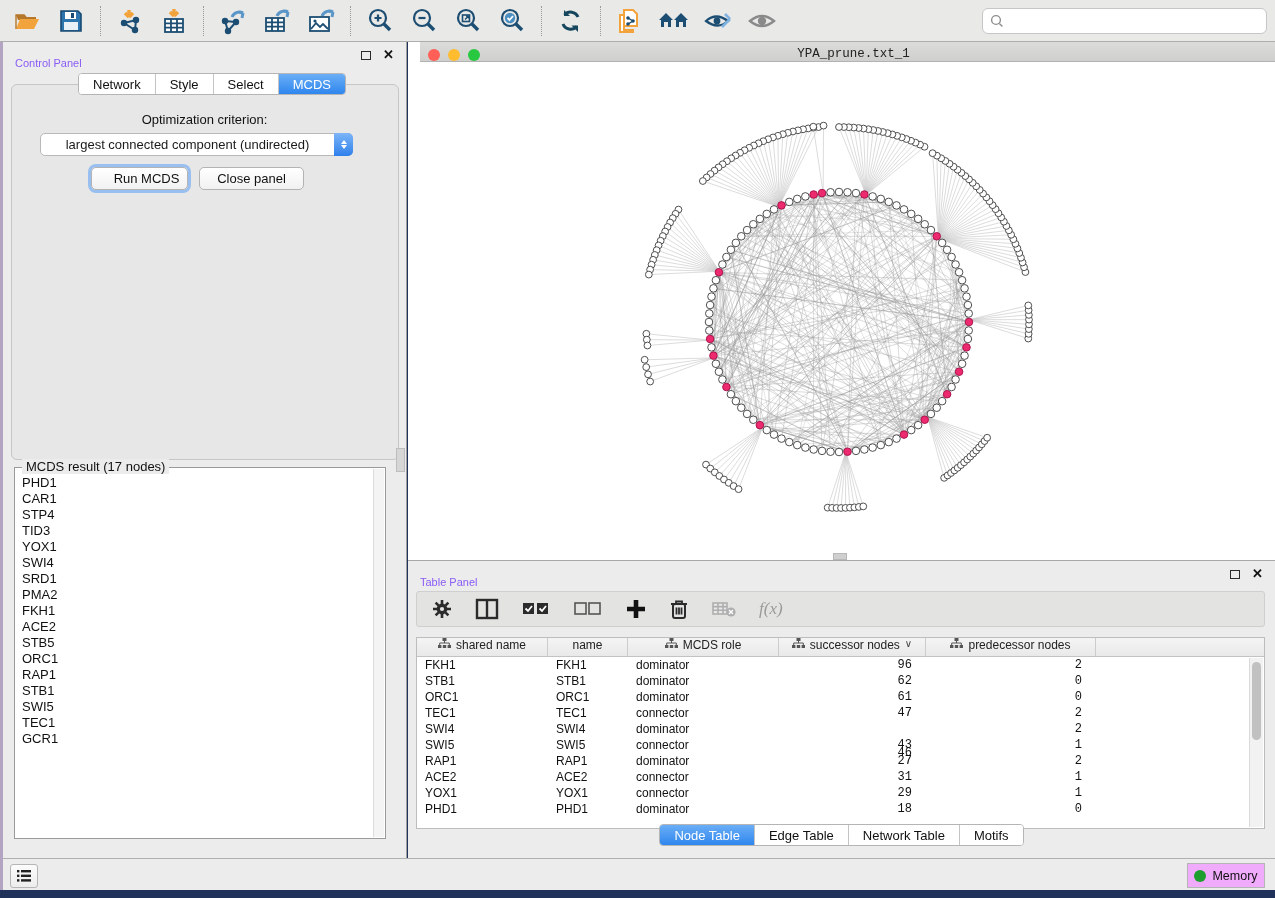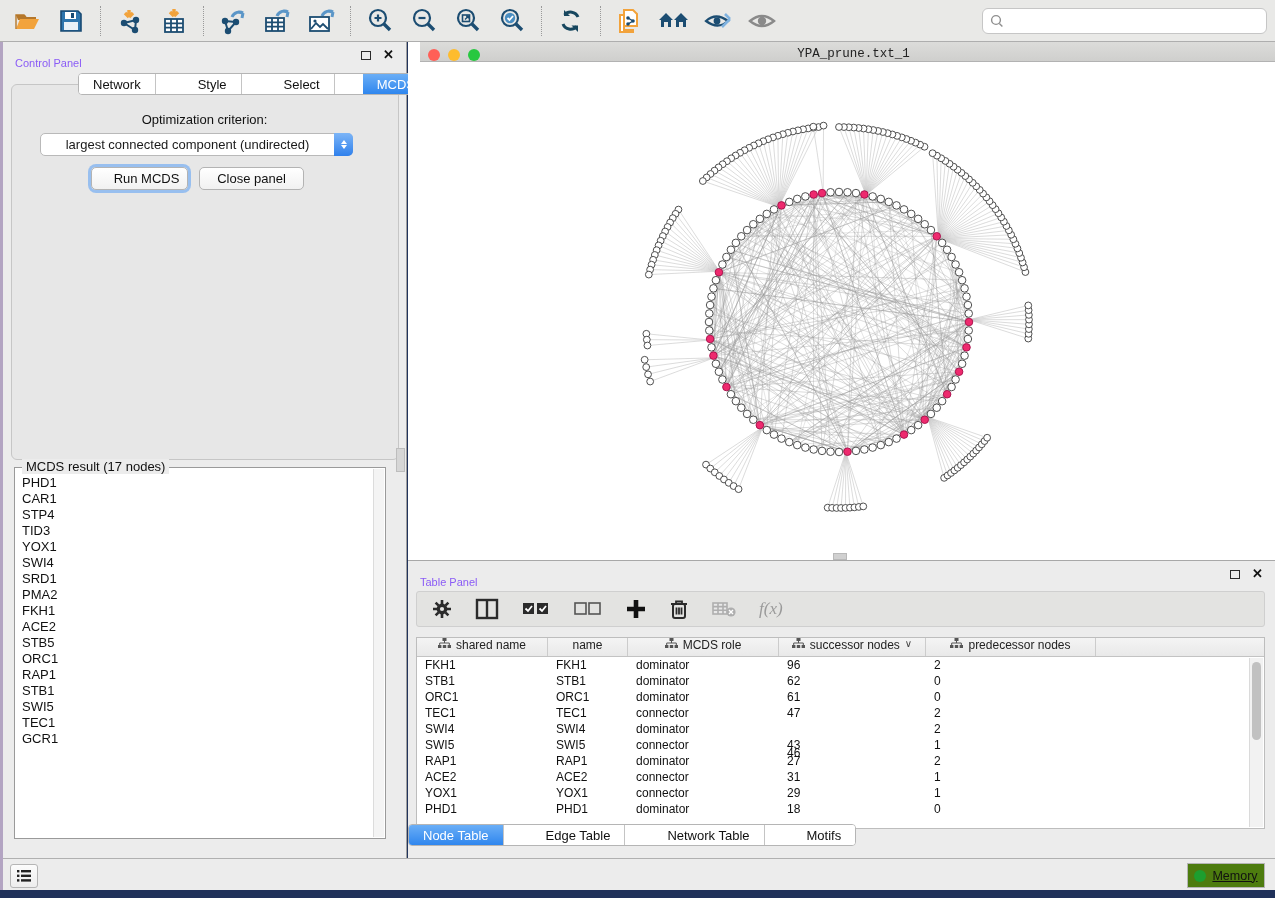--- a/index.html
+++ b/index.html
@@ -18,21 +18,21 @@
   #quick-search { margin-left:auto; width:285px; height:26px; background:#fff; border:1px solid #c6c6c6; border-radius:6px; display:flex; align-items:center; padding:0 7px; gap:5px; }
   #quick-search input { border:none; outline:none; flex:1; font-size:12px; background:transparent; }
 
   
   #control-panel { left:3px; top:42px; width:404px; bottom:40px; background:#ececec; border-right:1px solid #9f9f9f; }
   .panel-titlebar { height:26px; display:flex; align-items:center; padding:0 12px; }
   .panel-title { font-size:11px; color:#8b5cf6;margin-top:16px; }
   .panel-icons { margin-left:auto; display:flex; gap:12px; align-items:center; }
   .float-box { width:10px; height:9px; border:1.6px solid #2b2b2b; display:inline-block; }
   .close-x { font-size:13px; font-weight:bold; color:#111; line-height:10px; }
-  .seg-tabs { display:flex; background:#fff; border:1px solid #b5b5b5; border-radius:4px; overflow:hidden; height:22px;gap:28px; }
+  .seg-tabs { display:flex; background:#fff; border:1px solid #b5b5b5; border-radius:4px; overflow:hidden; height:22px; }
   .seg-tab { padding:0 14px; display:flex; align-items:center; font-size:13px; color:#111; border-right:1px solid #c4c4c4; background:#fff; }
   .seg-tab:last-child { border-right:none; }
   .seg-tab.active { background:linear-gradient(#6aaef6,#2f86ee); color:#fff; }
   #cp-tabs { left:75px; top:31px; }
   #cp-inner { left:8px; top:42px; width:388px; height:376px; background:#e7e7e7; border:1px solid #c6c6c6; border-radius:6px; }
   #opt-label { top:70px; width:100%; text-align:center; font-size:13px; color:#111; }
   #opt-select { left:37px; top:91px; width:313px; height:23px; background:#fff; border:1px solid #b9b9b9; border-radius:5px; display:flex; align-items:center; }
   #opt-select .sel-text { flex:1; text-align:center; font-size:13px; }
   #opt-select .sel-cap { width:19px; height:23px; margin:-1px -1px -1px 0; border-radius:0 5px 5px 0; background:linear-gradient(#7cb5f7,#2f80ec); display:flex; flex-direction:column; align-items:center; justify-content:center; gap:1px; }
   .chev { width:0; height:0; border-left:3.5px solid transparent; border-right:3.5px solid transparent; }
@@ -60,30 +60,30 @@
 
   
   #table-panel { left:408px; top:560px; width:867px; bottom:40px; background:#ececec; border-top:1px solid #a8a8a8; }
   #tp-toolbar { left:8px; top:30px; right:10px; height:36px; background:#e3e3e1; border:1px solid #cfcfcf; border-radius:3px; display:flex; align-items:center; gap:22px; padding:0 14px; }
   #node-table { left:8px; top:76px; right:10px; height:192px; background:#fff; border:1px solid #bdbdbd; }
   .thead { display:flex; height:19px; background:linear-gradient(#f4f4f4,#e9e9e9); border-bottom:1px solid #c3c3c3; font-size:12px; color:#222; }
   .th { display:flex; align-items:flex-start; justify-content:center; gap:5px; border-right:1px solid #cccccc; overflow:hidden; }
   .tbody { font-size:12px; color:#111; }
   .tr { display:flex; height:16px; align-items:center; }
   .td { padding:0 8px; white-space:nowrap; overflow:hidden; }
-  .td.num { text-align:left; padding-right:14px; }
+  .td.num { text-align:right; padding-right:14px;font-family:Liberation Mono, monospace; }
   #tbl-scroll { position:absolute; right:1px; top:20px; bottom:1px; width:14px; background:#f2f2f2; border-left:1px solid #dadada; }
   #tbl-thumb { position:absolute; left:2px; top:4px; width:9px; height:78px; background:#c1c1c1; border-radius:5px; }
-  #tbl-tabs { bottom:12px; left:0; right:0; display:flex; justify-content:flex-start; }
+  #tbl-tabs { bottom:12px; left:0; right:0; display:flex; justify-content:center; }
   .sort-chev { font-size:10px; color:#444; }
 
   
   #status-bar { left:0; bottom:8px; width:1275px; height:32px; background:#ececec; border-top:1px solid #b0b0b0; }
   #list-btn { left:10px; top:5px; width:28px; height:24px; background:linear-gradient(#fcfcfc,#ededed); border:1px solid #b5b5b5; border-radius:3px; display:flex; align-items:center; justify-content:center; }
-  #memory-btn { right:10px; top:4px; width:78px; height:25px; background:#4d7c0f; border:1px solid #b5b5b5; display:flex; align-items:center; justify-content:center; gap:6px; font-size:12.5px; color:#111;text-decoration:underline; }
+  #memory-btn { right:10px; top:4px; width:78px; height:25px; background:#f0abfc; border:1px solid #b5b5b5; display:flex; align-items:center; justify-content:center; gap:6px; font-size:12.5px; color:#111; }
   #memory-dot { width:12px; height:12px; border-radius:50%; background:#1d9e2f; }
   .fx-label { font-family:"Liberation Serif", serif; font-style:italic; font-size:17px; color:#9a9a9a; }
 </style>
 </head>
 <body>
 
 <div id="toolbar" class="abs">
   <div class="tb-btn">
     <svg width="26" height="26" viewBox="0 0 26 26">
         <path d="M2 7 h8 l2 2 h10 v3 H4 z" fill="#b5772a"></path>

